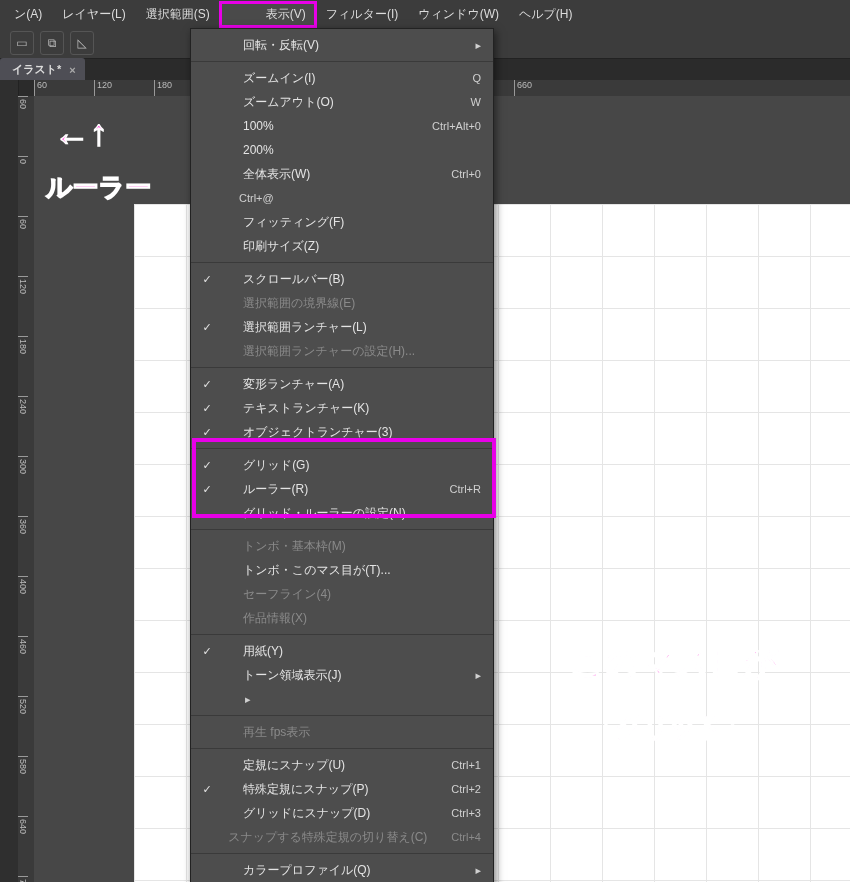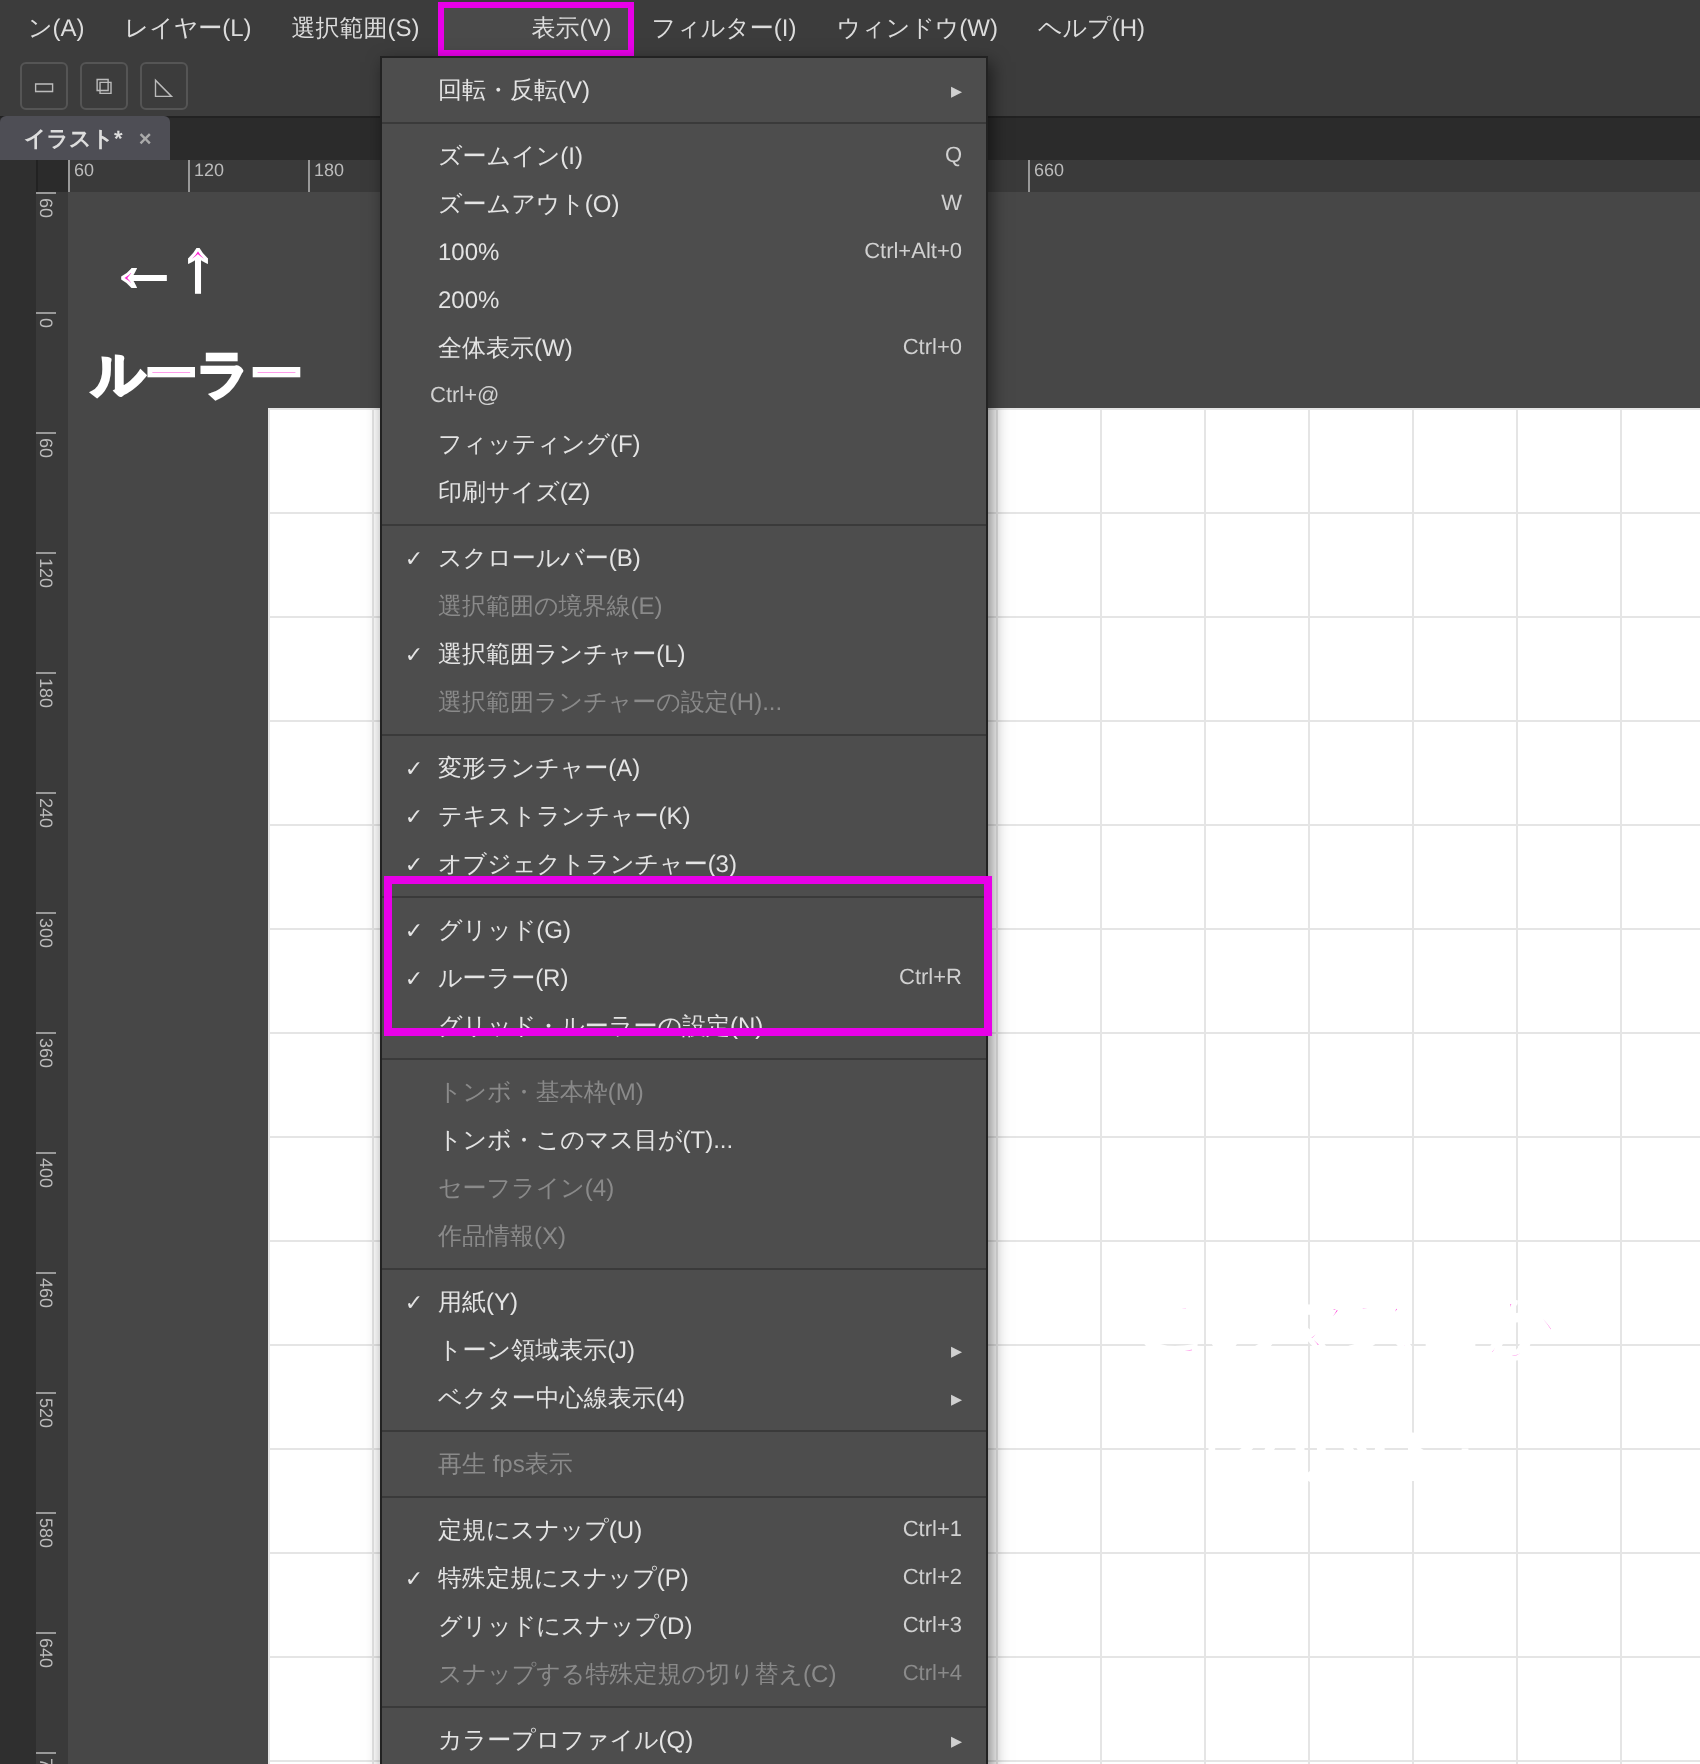--- a/index.html
+++ b/index.html
@@ -156,20 +156,21 @@
     z-index: 50;
   }
   .dropdown .row {
     display: flex;
     align-items: center;
     height: 24px;
     padding: 0 12px 0 8px;
     color: #e4e4e4;
     position: relative;
     cursor: default;
+    gap: 24px;
   }
   .dropdown .row.disabled { color: #8a8a8a; }
   .dropdown .row .chk {
     width: 16px;
     text-align: center;
     font-size: 11px;
   }
   .dropdown .row .lbl {
     flex: 1;
     padding-left: 4px;
@@ -376,21 +377,20 @@
       <span class="chk">✓</span>
       <span class="lbl">用紙(Y)</span>
     </div>
     <div class="row">
       <span class="chk"></span>
       <span class="lbl">トーン領域表示(J)</span>
       <span class="sub">▸</span>
     </div>
     <div class="row">
       <span class="chk"></span>
-      <span class="lbl">ベクター中心線表示(4)</span>
       <span class="sub">▸</span>
     </div>
     <div class="sep"></div>
     <div class="row disabled">
       <span class="chk"></span>
       <span class="lbl">再生 fps表示</span>
     </div>
     <div class="sep"></div>
     <div class="row">
       <span class="chk"></span>

